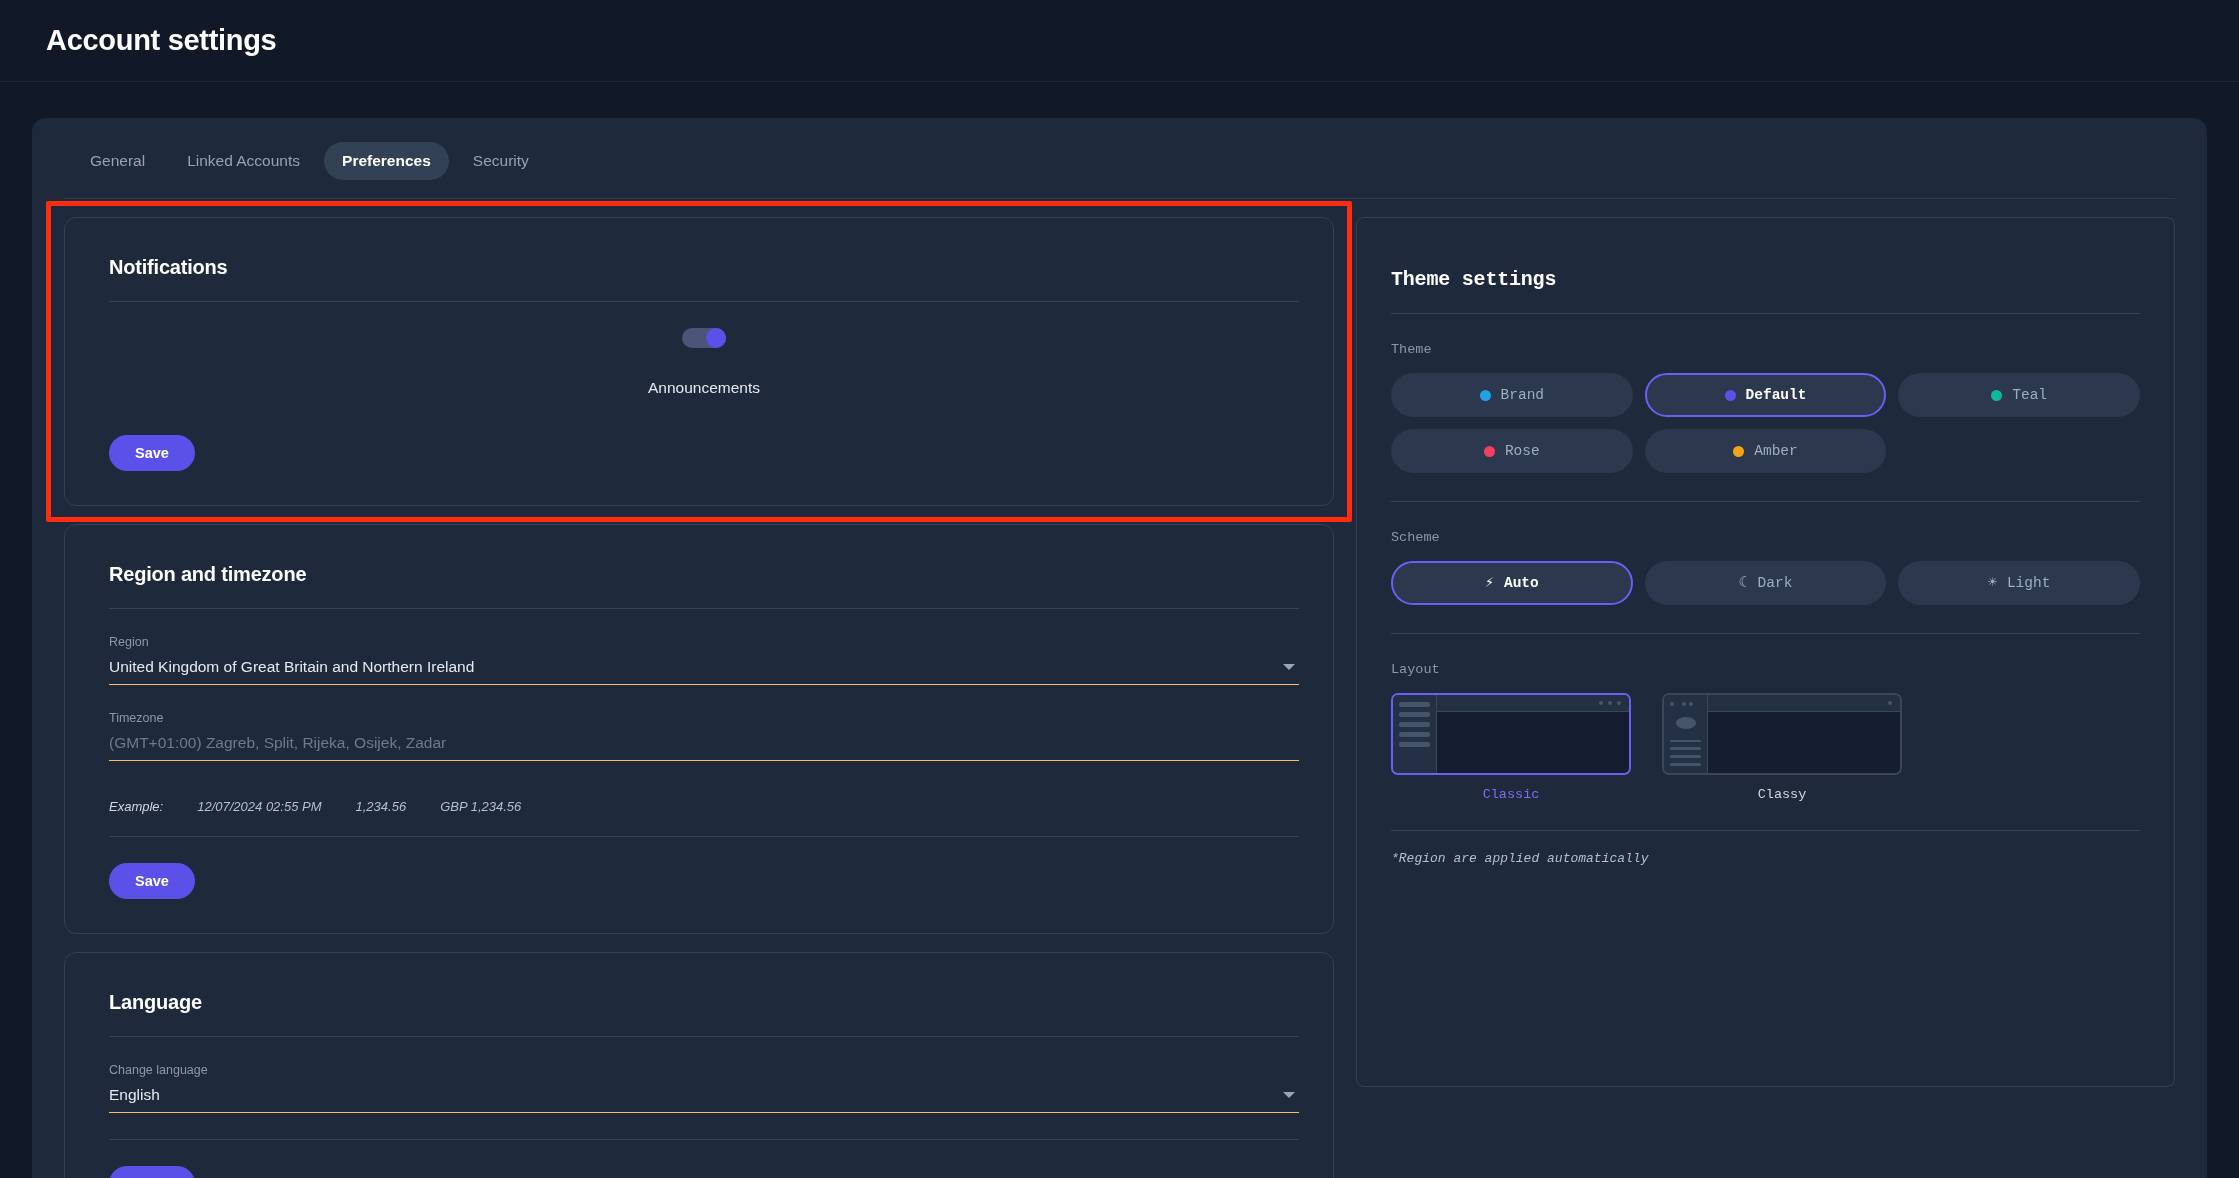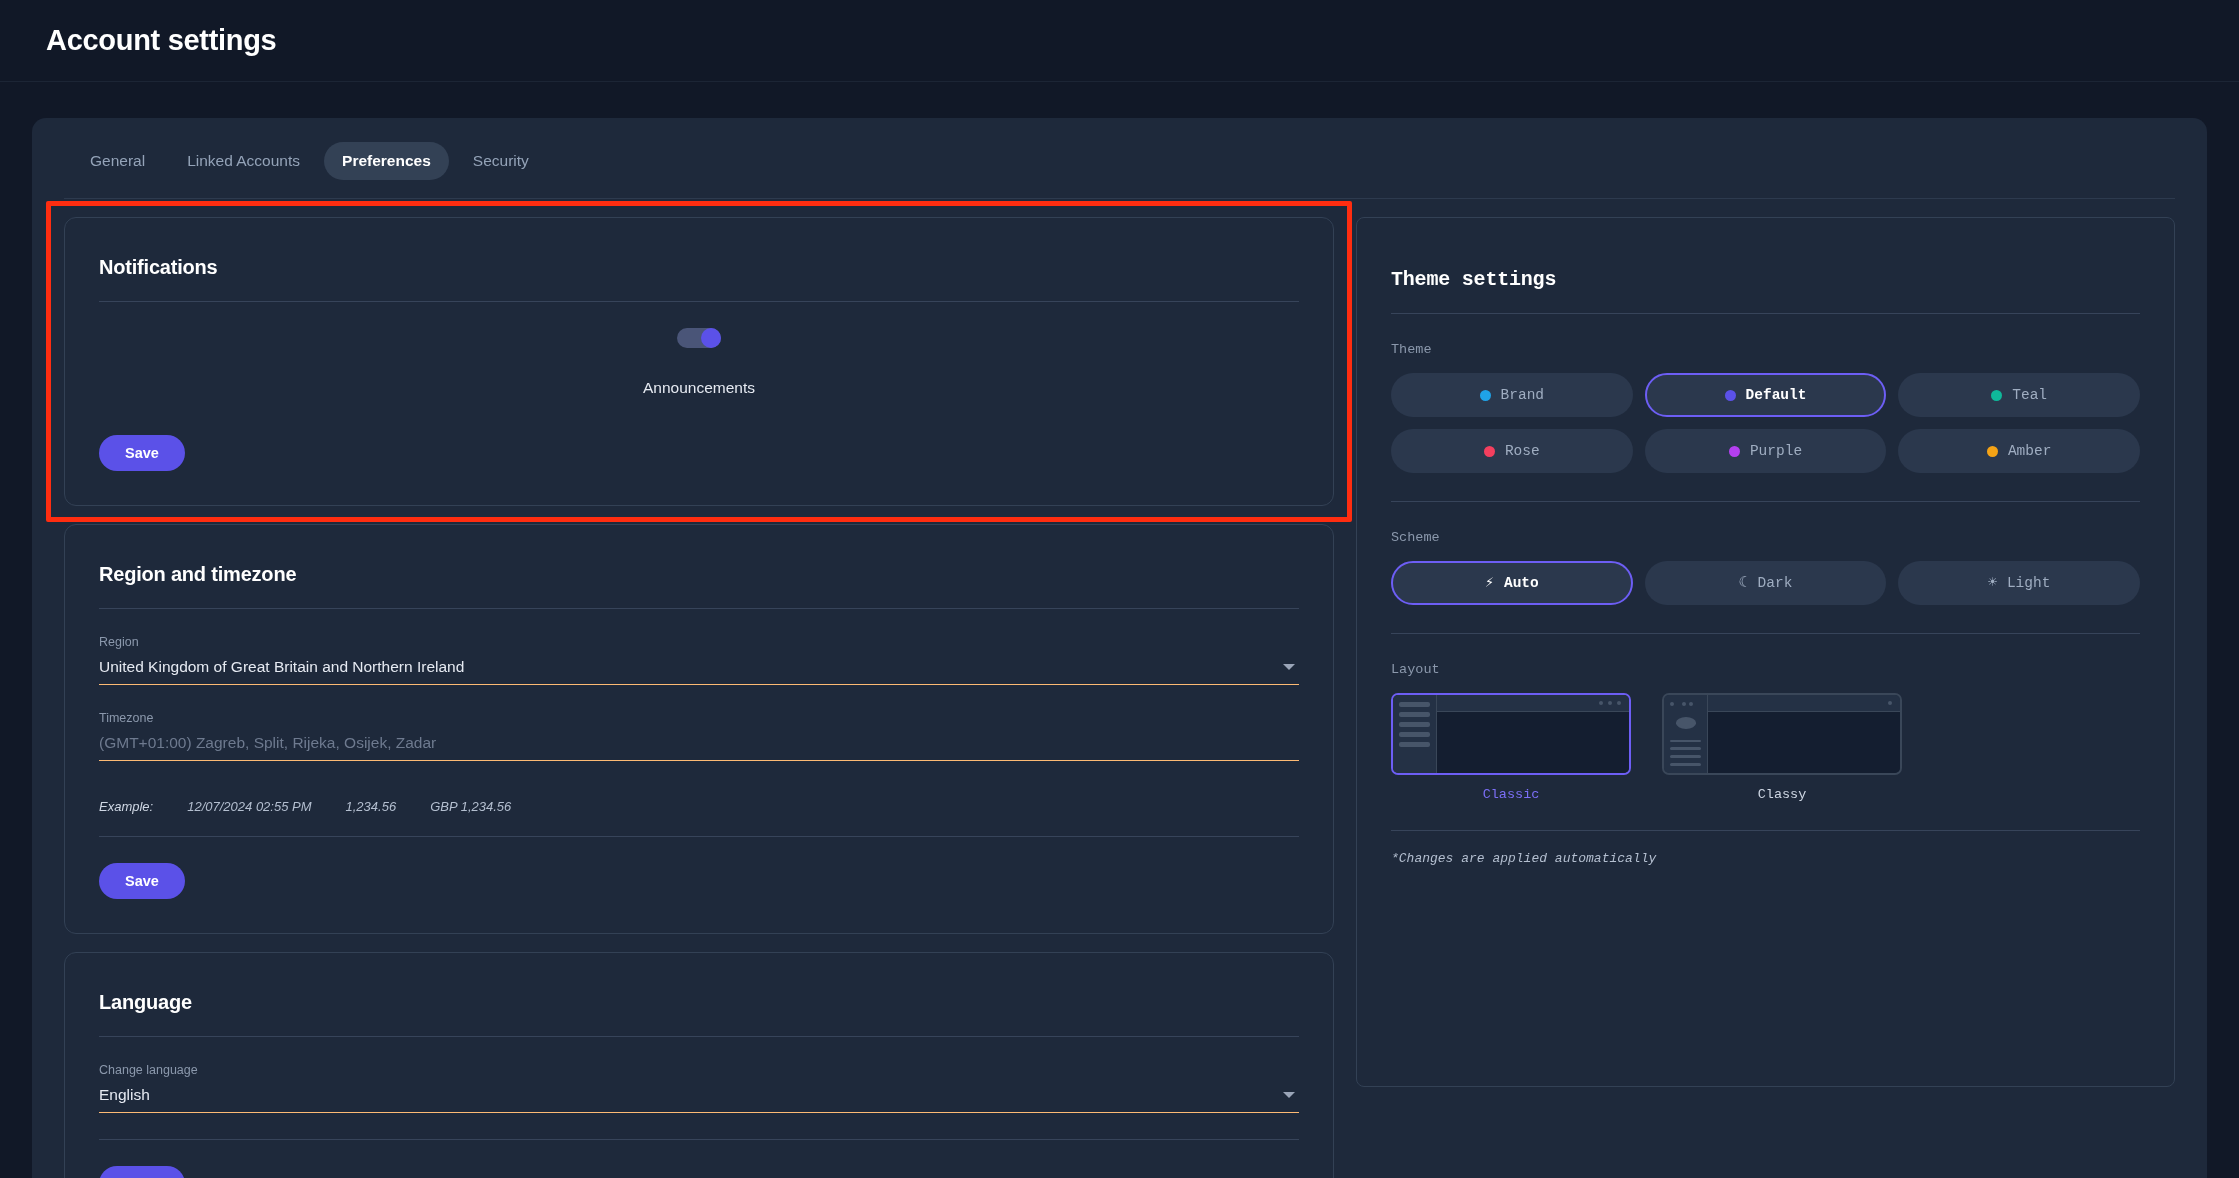--- a/index.html
+++ b/index.html
@@ -83,21 +83,21 @@
     align-items: flex-start;
   }
   .col-left { width: 1270px; flex: 0 0 1270px; }
   .col-right { flex: 1; }
 
   .card {
     background: #1e293b;
     border: 1px solid #334155;
     border-radius: 12px;
     margin-bottom: 18px;
-    padding: 0 34px 0 34px;
+    padding: 0 34px 0 44px;
     position: relative;
   }
   .card-title {
     font-size: 20px;
     font-weight: bold;
     color: #ffffff;
     padding: 38px 0 22px 0;
     letter-spacing: -0.2px;
   }
   .card-rule {
@@ -410,24 +410,20 @@
               <span class="dot" style="background:#5b51e8"></span>
               <span>Default</span>
             </button>
             <button class="opt">
               <span class="dot" style="background:#0fb89a"></span>
               <span>Teal</span>
             </button>
             <button class="opt">
               <span class="dot" style="background:#f43f5e"></span>
               <span>Rose</span>
-            </button>
-            <button class="opt">
-              <span class="dot" style="background:#b43ff0"></span>
-              <span>Purple</span>
             </button>
             <button class="opt">
               <span class="dot" style="background:#f5a316"></span>
               <span>Amber</span>
             </button>
           </div>
 
           <div class="theme-rule"></div>
 
           <div class="group-label">Scheme</div>
@@ -492,19 +488,19 @@
                   </div>
                   <div class="lp-canvas"></div>
                 </div>
               </div>
               <div class="layout-name">Classy</div>
             </div>
 
           </div>
 
           <div class="theme-rule"></div>
-          <div class="note">*Changes are applied automatically</div>
+          <div class="note">*Region are applied automatically</div>
         </div>
       </div>
 
     </div>
   </div>
 </div>
 
 </body></html>

